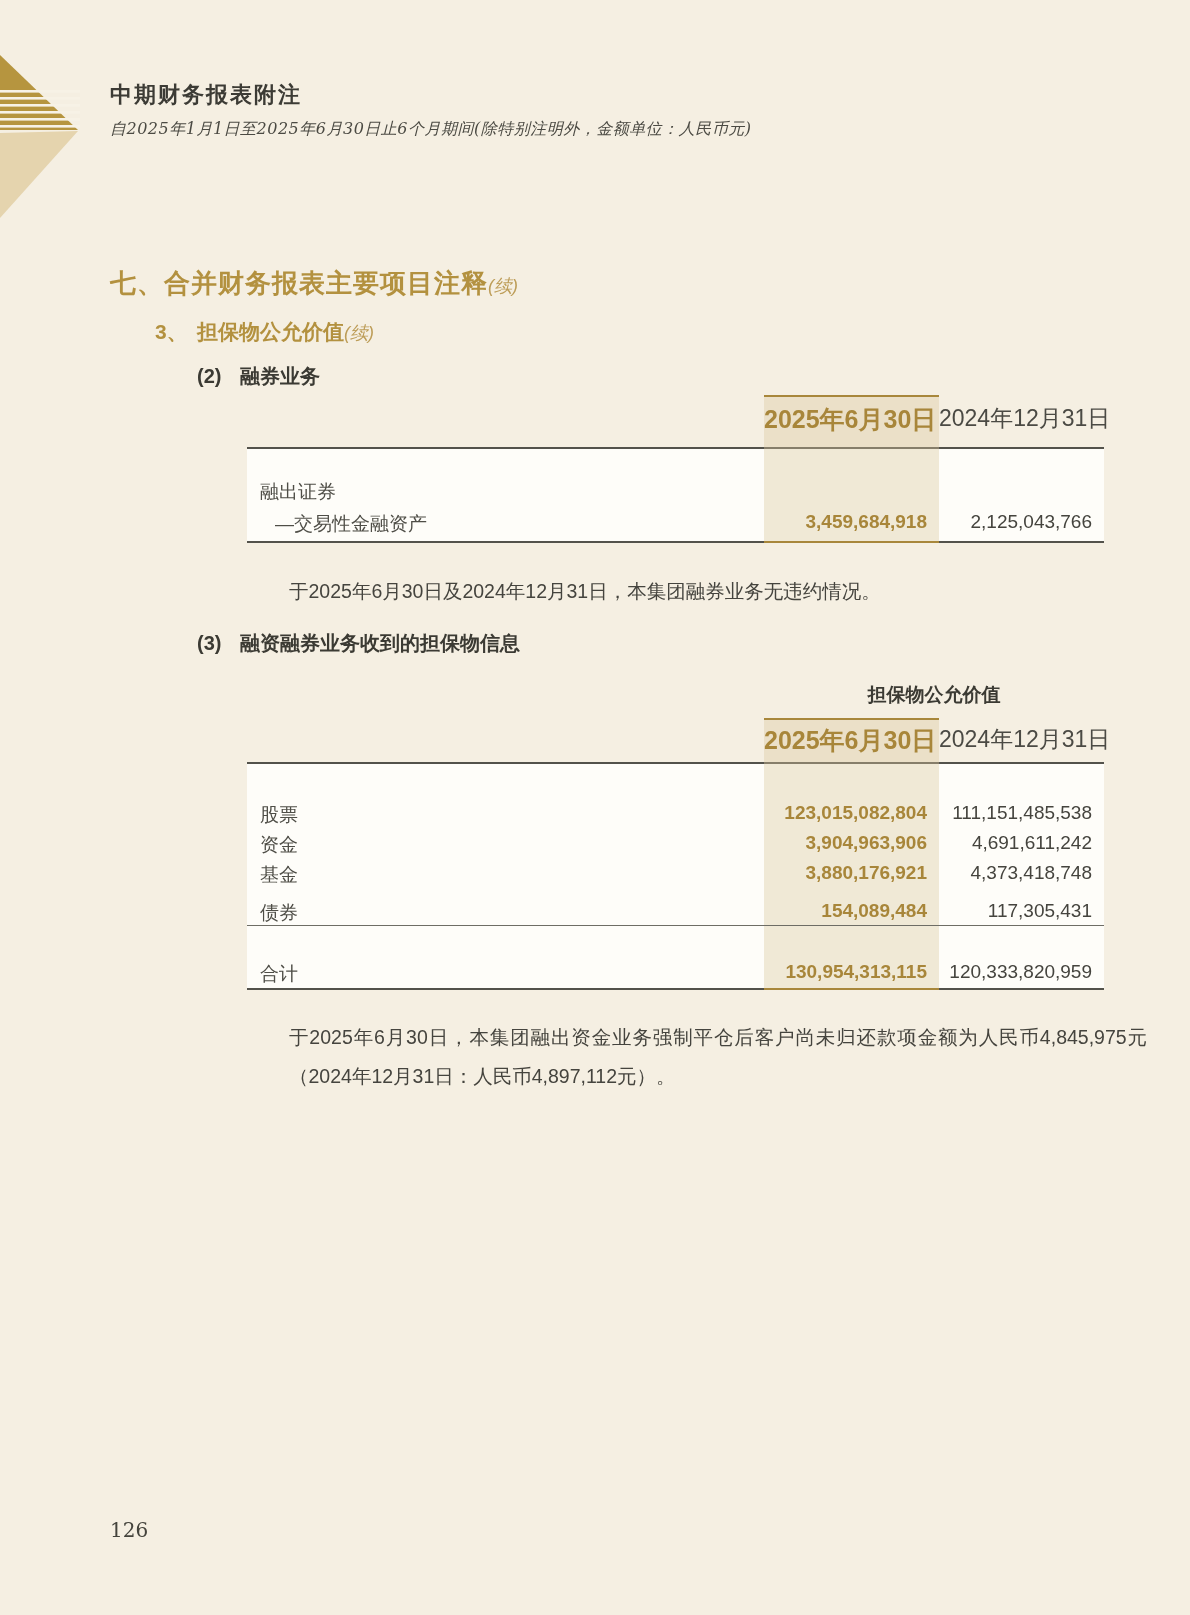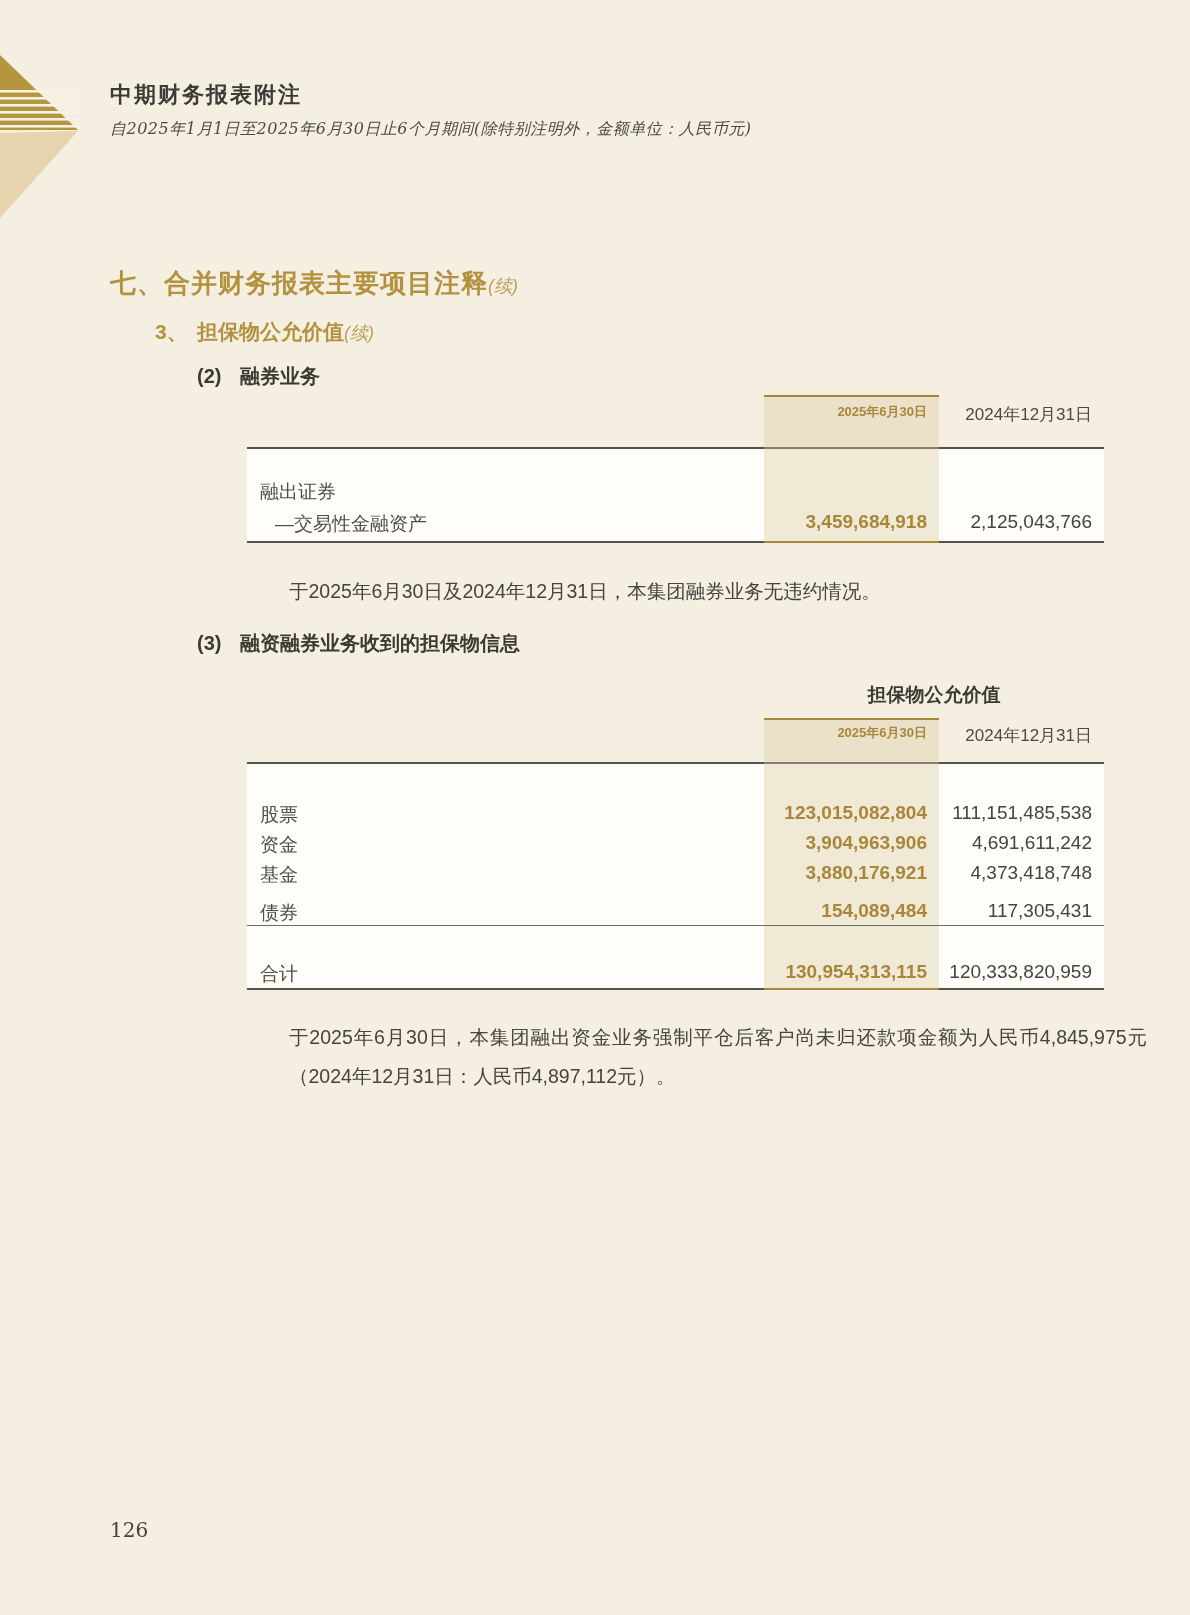--- a/index.html
+++ b/index.html
@@ -68,22 +68,22 @@
   .tbl .c-cur{
     position:absolute;left:517px;width:175px;text-align:right;
     padding-right:12px;box-sizing:border-box;
     color:#a8863a;font-weight:700;white-space:nowrap;
   }
   .tbl .c-pri{
     position:absolute;left:692px;width:165px;text-align:right;
     padding-right:12px;box-sizing:border-box;
     color:#45443e;white-space:nowrap;
   }
-  .tbl .hdr .c-cur{font-size:13px;}
-  .tbl .hdr .c-pri{font-size:17px;color:#4b4a44;font-weight:400;}
+  .tbl .hdr .c-cur{font-size:25px;}
+  .tbl .hdr .c-pri{font-size:23px;color:#4b4a44;font-weight:400;}
   .tbl .sep{
     position:absolute;left:0;right:0;height:0;z-index:3;
     border-top:1px solid #6e6d65;
   }
   .group-hdr{
     position:absolute;left:517px;width:340px;text-align:center;z-index:3;
     font-size:19px;font-weight:700;color:#3b3a33;white-space:nowrap;
   }
   
   .note{

